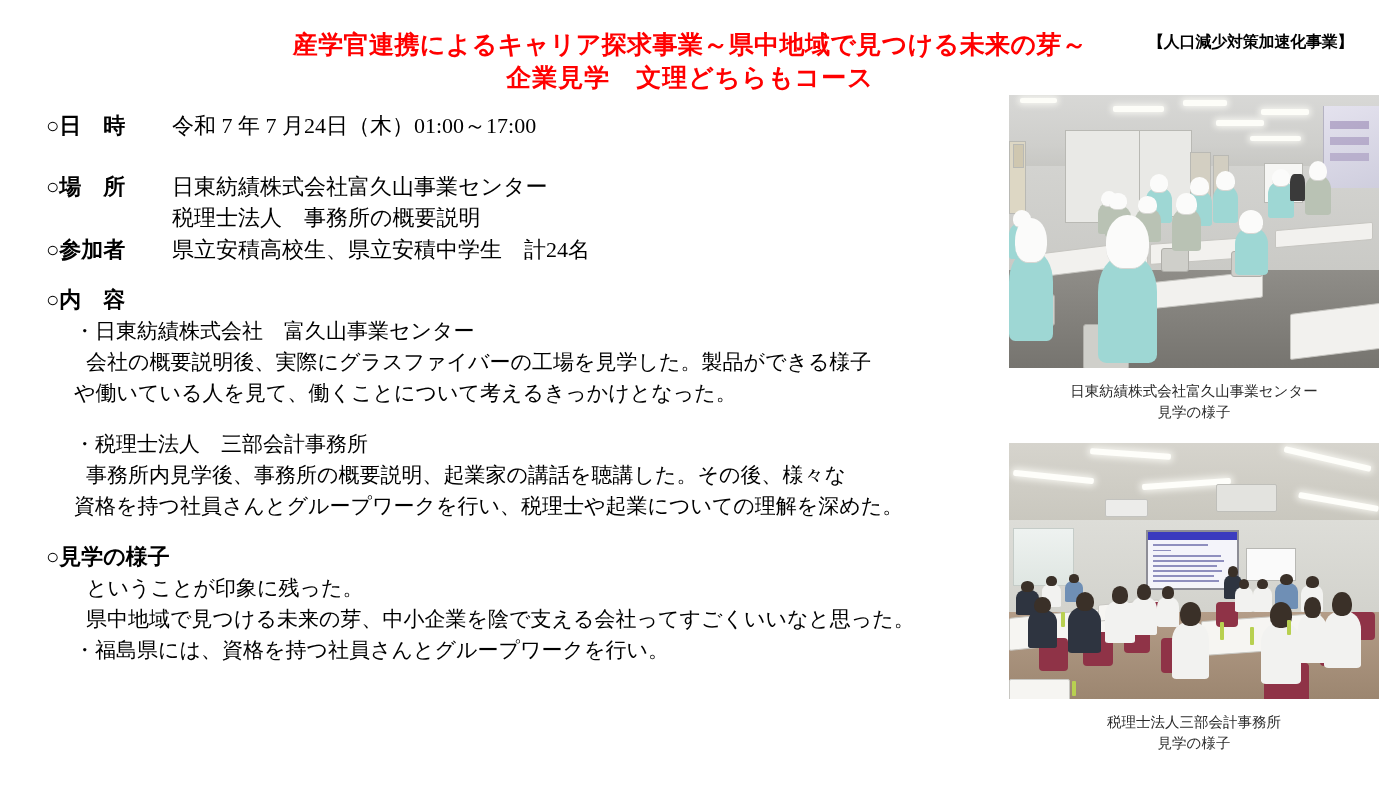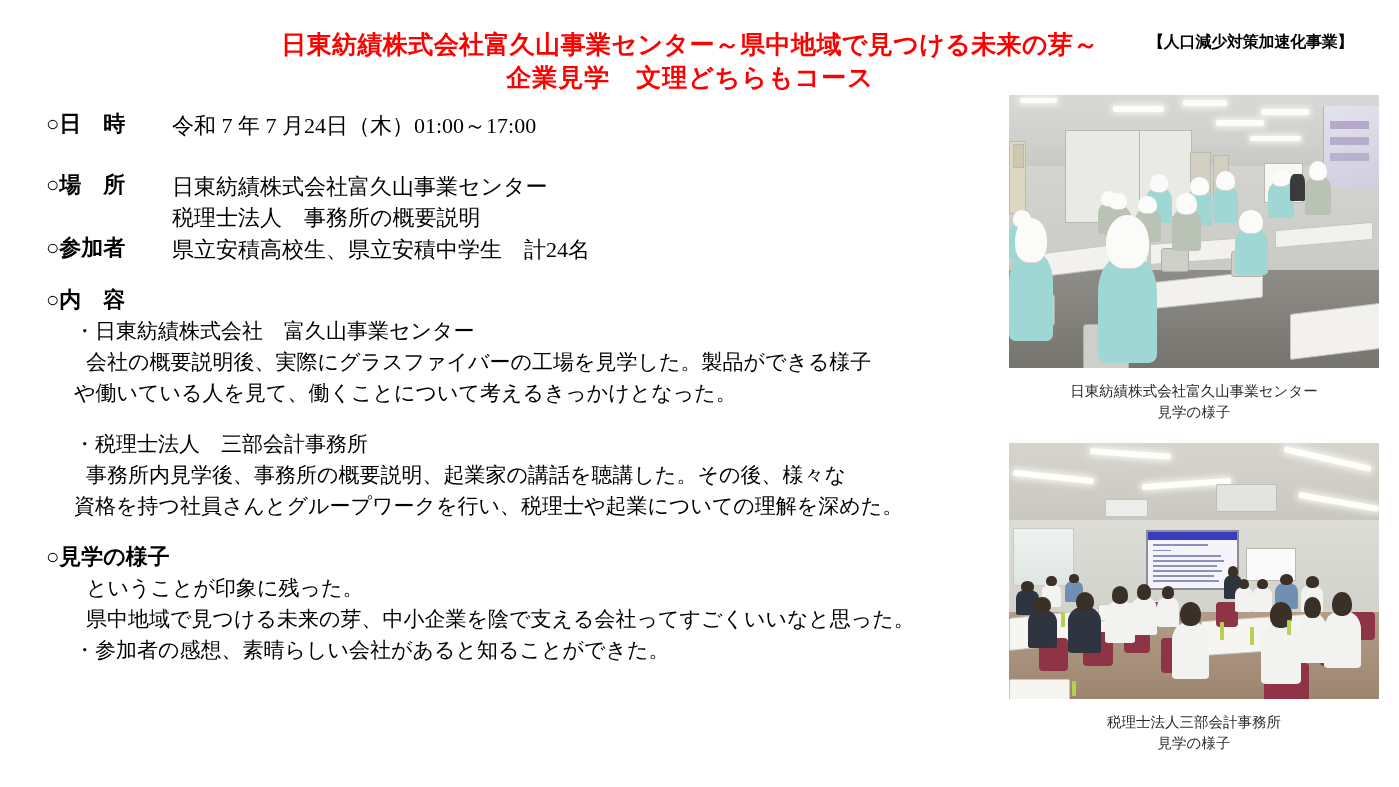--- a/index.html
+++ b/index.html
@@ -60,21 +60,20 @@
     align-items: flex-start;
     font-size: 22px;
     line-height: 1.42;
     white-space: nowrap;
   }
   .info-label {
     font-weight: bold;
     flex: 0 0 auto;
     width: 126px;
     letter-spacing: 0px;
-    font-family: Liberation Mono, monospace;
   }
   .info-value {
     flex: 0 0 auto;
     font-weight: normal;
   }
   .info-value-indent {
     margin-left: 126px;
     font-size: 22px;
     line-height: 1.42;
     white-space: nowrap;
@@ -254,21 +253,21 @@
   .p2-bottle {
     position: absolute; width: 4px; background: #b8d050; border-radius: 1px;
   }
 </style>
 </head>
 <body>
 
 <div id="page">
 
   <div class="title-block">
-    <span class="title-line">日東紡績株式会社富久山事業センター～県中地域で見つける未来の芽～</span>
+    <span class="title-line">産学官連携によるキャリア探求事業～県中地域で見つける未来の芽～</span>
     <span class="title-line title-line-2">企業見学　文理どちらもコース</span>
   </div>
 
   <div class="program-badge">【人口減少対策加速化事業】</div>
 
   <div class="content-col">
 
     <div class="info-row">
       <span class="info-label">○日　時</span>
       <span class="info-value">令和 7 年 7 月24日（木）01:00～17:00</span>
@@ -302,21 +301,21 @@
     <div class="bullet-body-2">資格を持つ社員さんとグループワークを行い、税理士や起業についての理解を深めた。</div>
 
     <div class="spacer-md"></div>
 
     <div class="section-head">○見学の様子</div>
 
     <div class="bullet-body">ということが印象に残った。</div>
 
     <div class="bullet-body">県中地域で見つける未来の芽、中小企業を陰で支える会社ってすごくいいなと思った。</div>
 
-    <div class="bullet-item">・参加者の感想、素晴らしい会社があると知ることができた。</div>
+    <div class="bullet-item">・福島県には、資格を持つ社員さんとグループワークを行い。</div>
 
   </div>
 
   <div class="photo-col">
 
     <div class="photo-frame photo-1">
       <div class="p1-ceiling"></div>
       <div class="p1-backwall"></div>
       <div class="p1-floor"></div>
 

